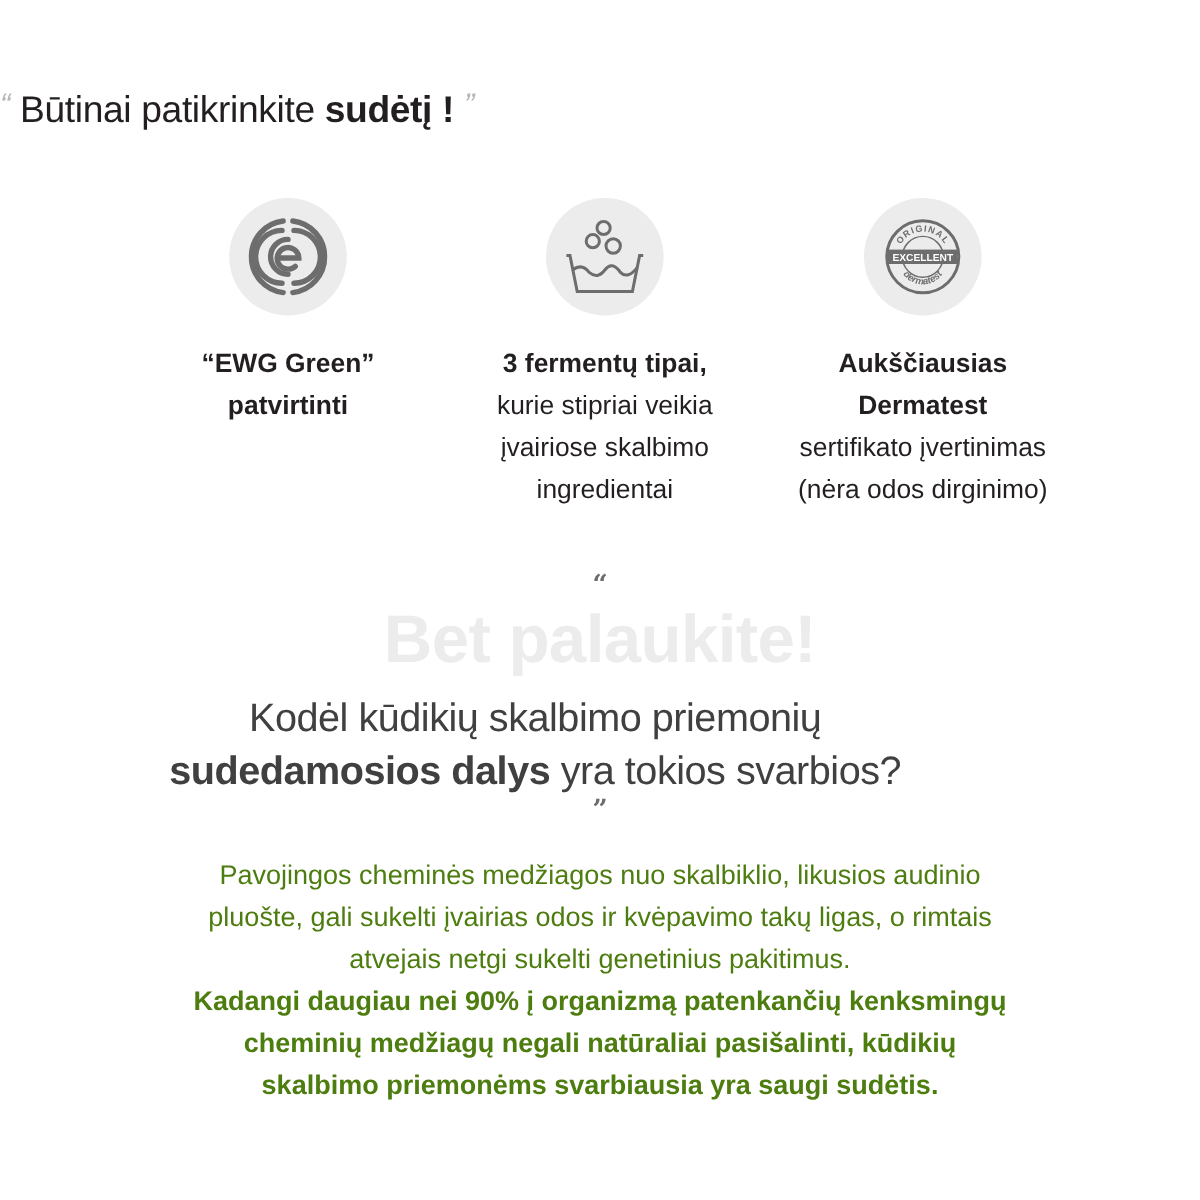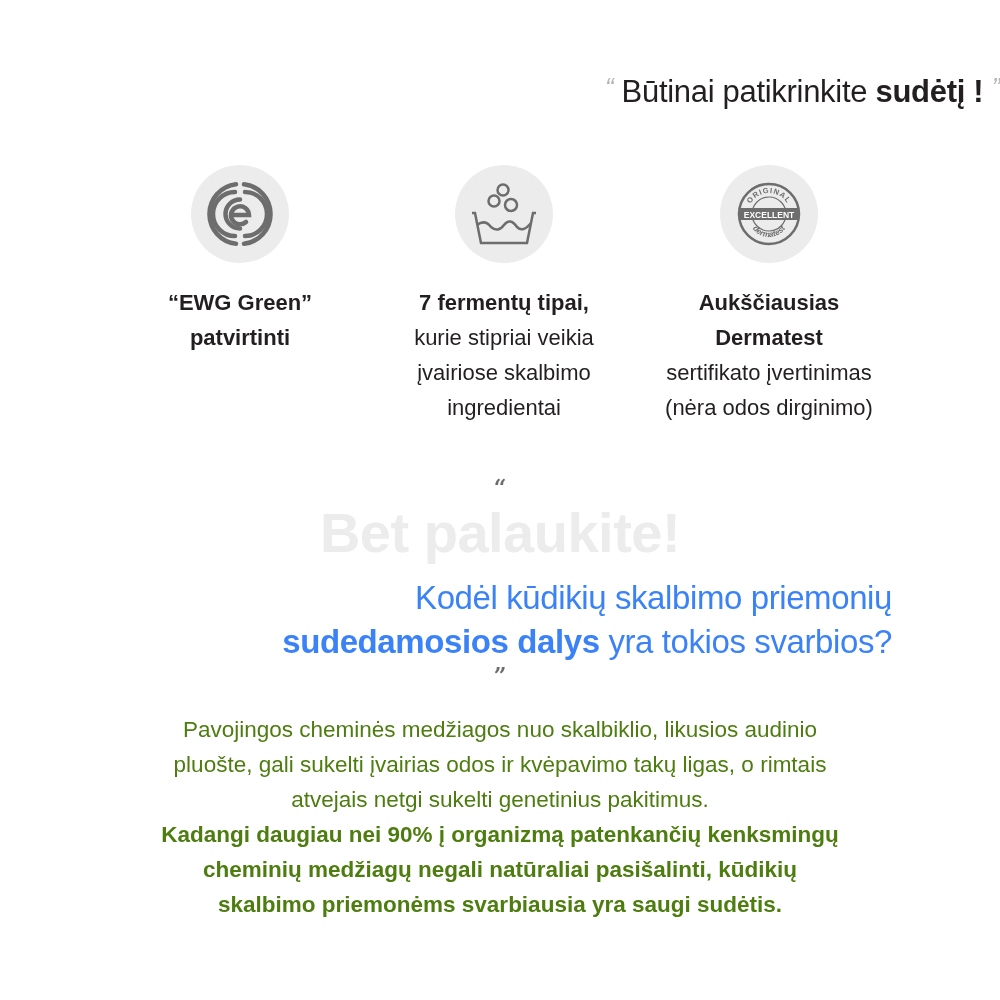--- a/index.html
+++ b/index.html
@@ -2,21 +2,21 @@
 <html><head>
   <meta charset="utf-8">
   <style>
     html, body { margin: 0; padding: 0; background: #ffffff; }
     body {
       width: 1000px; height: 1000px; position: relative; overflow: hidden;
       font-family: "Liberation Sans", "DejaVu Sans", sans-serif;
       color: #231f20;
     }
     .headline {
-      position: absolute; top: 72px; left: 0; width: 1000px; text-align: right;
+      position: absolute; top: 72px; left: 0; width: 1000px; text-align: left;
       font-size: 31px; color: #231f20; letter-spacing: -0.3px;
     }
     .headline .q { color: #b5b5b5; font-size: 26px; font-style: italic; vertical-align: 6px; }
     .headline b { font-weight: 700; }
     .features { position: absolute; top: 165px; left: 0; width: 1000px; }
     .feature {
       position: absolute; width: 280px; text-align: center;
     }
     .feature .circle {
       width: 98px; height: 98px; border-radius: 50%; background: #ececec;
@@ -30,22 +30,22 @@
     .f3 { left: 629px; }
     .open-quote {
       position: absolute; top: 474px; left: 0; width: 1000px; text-align: center;
       font-size: 22px; font-weight: 700; color: #6d6d6d; font-family: "DejaVu Serif", serif;
     }
     .ghost {
       position: absolute; top: 500px; left: 0; width: 1000px; text-align: center;
       font-size: 56px; font-weight: 700; color: #ececec; letter-spacing: -0.5px;
     }
     .question {
-      position: absolute; top: 576px; left: 0; width: 892px; text-align: right;
-      font-size: 33px; line-height: 44px; color: #3b82f6; letter-spacing: -0.4px;
+      position: absolute; top: 576px; left: 0; width: 892px; text-align: center;
+      font-size: 33px; line-height: 44px; color: #404040; letter-spacing: -0.4px;
     }
     .question b { font-weight: 700; }
     .close-quote {
       position: absolute; top: 662px; left: 0; width: 1000px; text-align: center;
       font-size: 22px; font-weight: 700; color: #6d6d6d; font-family: "DejaVu Serif", serif;
     }
     .para {
       position: absolute; top: 712px; left: 60px; width: 880px; text-align: center;
       font-size: 22.5px; line-height: 35px; color: #4d7c0f;
     }
@@ -90,21 +90,21 @@
         <g fill="none" stroke="#6d6d6d" stroke-width="2.5">
           <circle cx="34" cy="9" r="5.5"></circle>
           <circle cx="25" cy="20" r="5.5"></circle>
           <circle cx="42" cy="24" r="6"></circle>
           <path d="M3 32 L6 32 L12 62 L58 62 L64 32 L67 32"></path>
           <path d="M8 44 Q16 38 22 46 Q29 52 35 44 Q41 36 48 46 Q54 52 62 42"></path>
         </g>
       </svg>
     </div>
     <div class="text">
-      <span class="bold">7 fermentų tipai,</span>
+      <span class="bold">3 fermentų tipai,</span>
       <span class="light">kurie stipriai veikia</span>
       <span class="light">įvairiose skalbimo</span>
       <span class="light">ingredientai</span>
     </div>
   </div>
 
   <div class="feature f3">
     <div class="circle">
       <svg width="66" height="66" viewBox="0 0 66 66">
         <defs>

